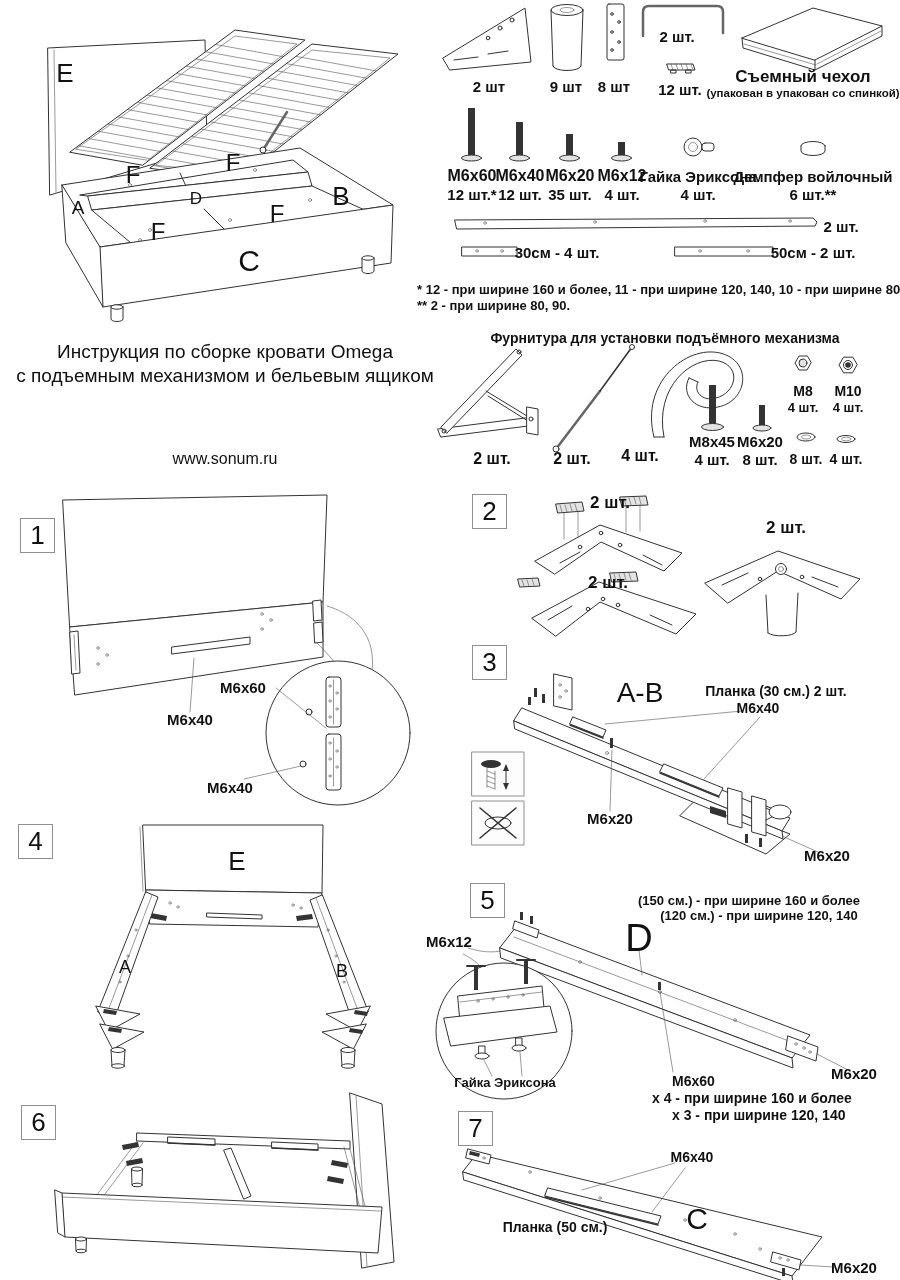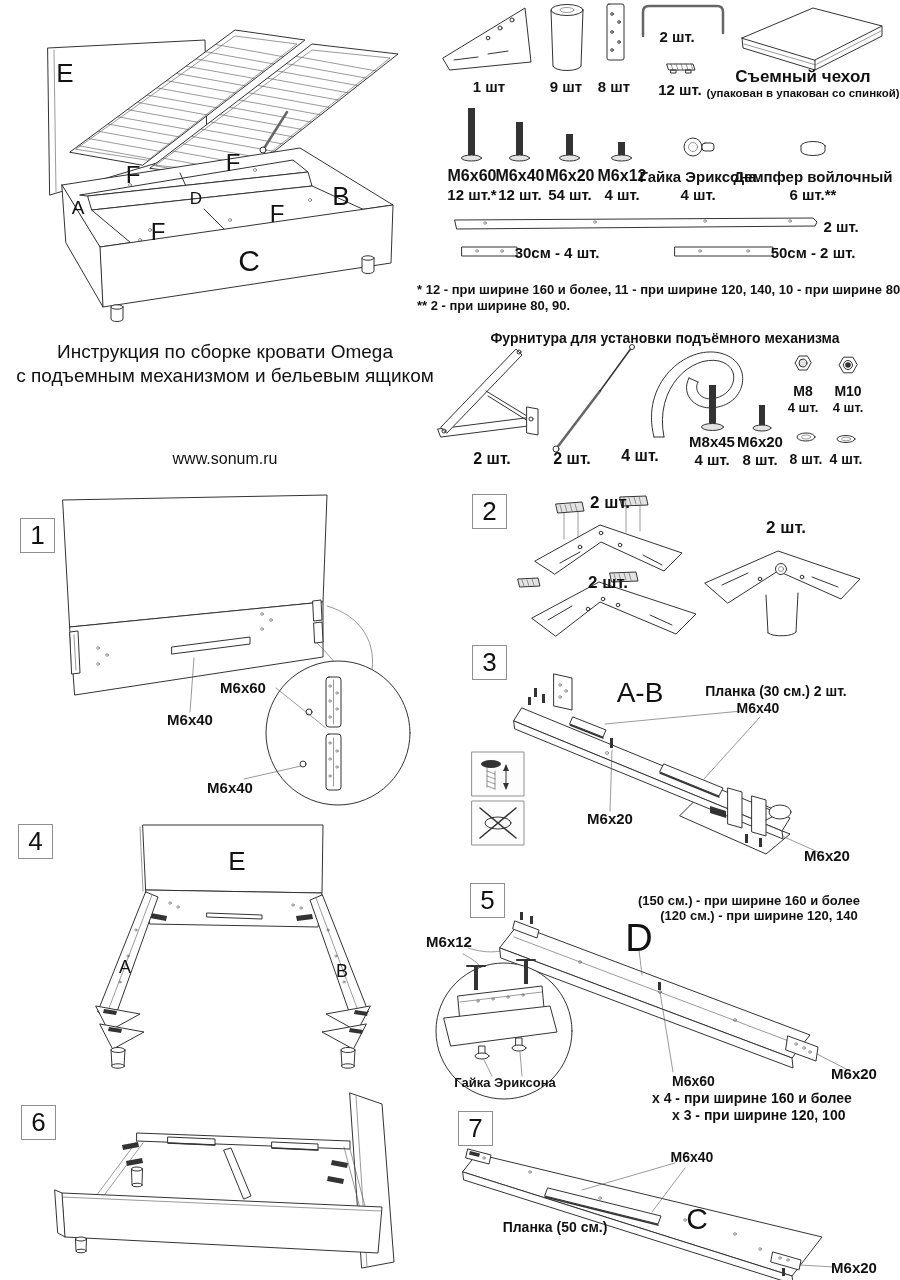--- a/index.html
+++ b/index.html
@@ -472,36 +472,36 @@
       <circle class="thin" cx="350" cy="148" r="1.2"></circle>
           <circle class="thin" cx="358" cy="150" r="1.2"></circle>
       <rect class="df" x="352" y="158" width="3" height="8"></rect>
     </g>
     <line class="thin" x1="245" y1="53" x2="152" y2="80"></line>
     <line class="thin" x1="255" y1="58" x2="222" y2="102"></line>
     <line class="thin" x1="404" y1="157" x2="370" y2="155"></line>
   </g>
 </svg>
 
-<span class="lbl s15" style="left:489px;top:86px">1 шт</span>
+<span class="lbl s15" style="left:489px;top:86px">2 шт</span>
 <span class="lbl s15" style="left:566px;top:86px">9 шт</span>
 <span class="lbl s15" style="left:614px;top:86px">8 шт</span>
 <span class="lbl s15" style="left:677px;top:36px">2 шт.</span>
 <span class="lbl s15" style="left:680px;top:89px">12 шт.</span>
 <span class="lbl s17" style="left:803px;top:76px">Съемный чехол</span>
 <span class="lbl s11" style="left:803px;top:94px">(упакован в упакован со спинкой)</span>
 <span class="lbl s16" style="left:472px;top:176px">М6х60</span>
 <span class="lbl s16" style="left:520px;top:176px">М6х40</span>
 <span class="lbl s16" style="left:570px;top:176px">М6х20</span>
 <span class="lbl s16" style="left:622px;top:176px">М6х12</span>
 <span class="lbl s15" style="left:698px;top:176px">Гайка Эриксона</span>
 <span class="lbl s15" style="left:813px;top:176px">Демпфер войлочный</span>
 <span class="lbl s15" style="left:472px;top:194px">12 шт.*</span>
 <span class="lbl s15" style="left:520px;top:194px">12 шт.</span>
-<span class="lbl s15" style="left:570px;top:194px">54 шт.</span>
+<span class="lbl s15" style="left:570px;top:194px">35 шт.</span>
 <span class="lbl s15" style="left:622px;top:194px">4 шт.</span>
 <span class="lbl s15" style="left:698px;top:194px">4 шт.</span>
 <span class="lbl s15" style="left:813px;top:194px">6 шт.**</span>
 <span class="lbl s15" style="left:841px;top:226px">2 шт.</span>
 <span class="lbl s15" style="left:557px;top:252px">30см - 4 шт.</span>
 <span class="lbl s15" style="left:813px;top:252px">50см - 2 шт.</span>
 <span class="lbl la s13" style="left:417px;top:289px">* 12 - при ширине 160 и более, 11 - при ширине 120, 140, 10 - при ширине 80, 90.</span>
 <span class="lbl la s13" style="left:417px;top:305px">** 2 - при ширине 80, 90.</span>
 
 <span class="lbl rg s19" style="left:225px;top:375px">с подъемным механизмом и бельевым ящиком</span>
@@ -559,21 +559,21 @@
 <span class="lbl rg s18" style="left:125px;top:967px">A</span>
 <span class="lbl rg s18" style="left:342px;top:971px">B</span>
 
 <span class="lbl s13" style="left:749px;top:900px">(150 см.) - при ширине 160 и более</span>
 <span class="lbl s13" style="left:759px;top:915px">(120 см.) - при ширине 120, 140</span>
 <span class="lbl s15" style="left:449px;top:941px">М6х12</span>
 <span class="lbl rg s38" style="left:639px;top:938px">D</span>
 <span class="lbl s13" style="left:505px;top:1082px">Гайка Эриксона</span>
 <span class="lbl la s14" style="left:672px;top:1081px">М6х60</span>
 <span class="lbl la s14" style="left:652px;top:1098px">х 4 - при ширине 160 и более</span>
-<span class="lbl la s14" style="left:672px;top:1115px">х 3 - при ширине 120, 100</span>
+<span class="lbl la s14" style="left:672px;top:1115px">х 3 - при ширине 120, 140</span>
 <span class="lbl s15" style="left:854px;top:1073px">М6х20</span>
 
 <span class="lbl s14" style="left:692px;top:1157px">М6х40</span>
 <span class="lbl s14" style="left:555px;top:1227px">Планка (50 см.)</span>
 <span class="lbl rg s30" style="left:697px;top:1219px">C</span>
 <span class="lbl s15" style="left:854px;top:1267px">М6х20</span>
 
 </div>
 
 </body></html>

